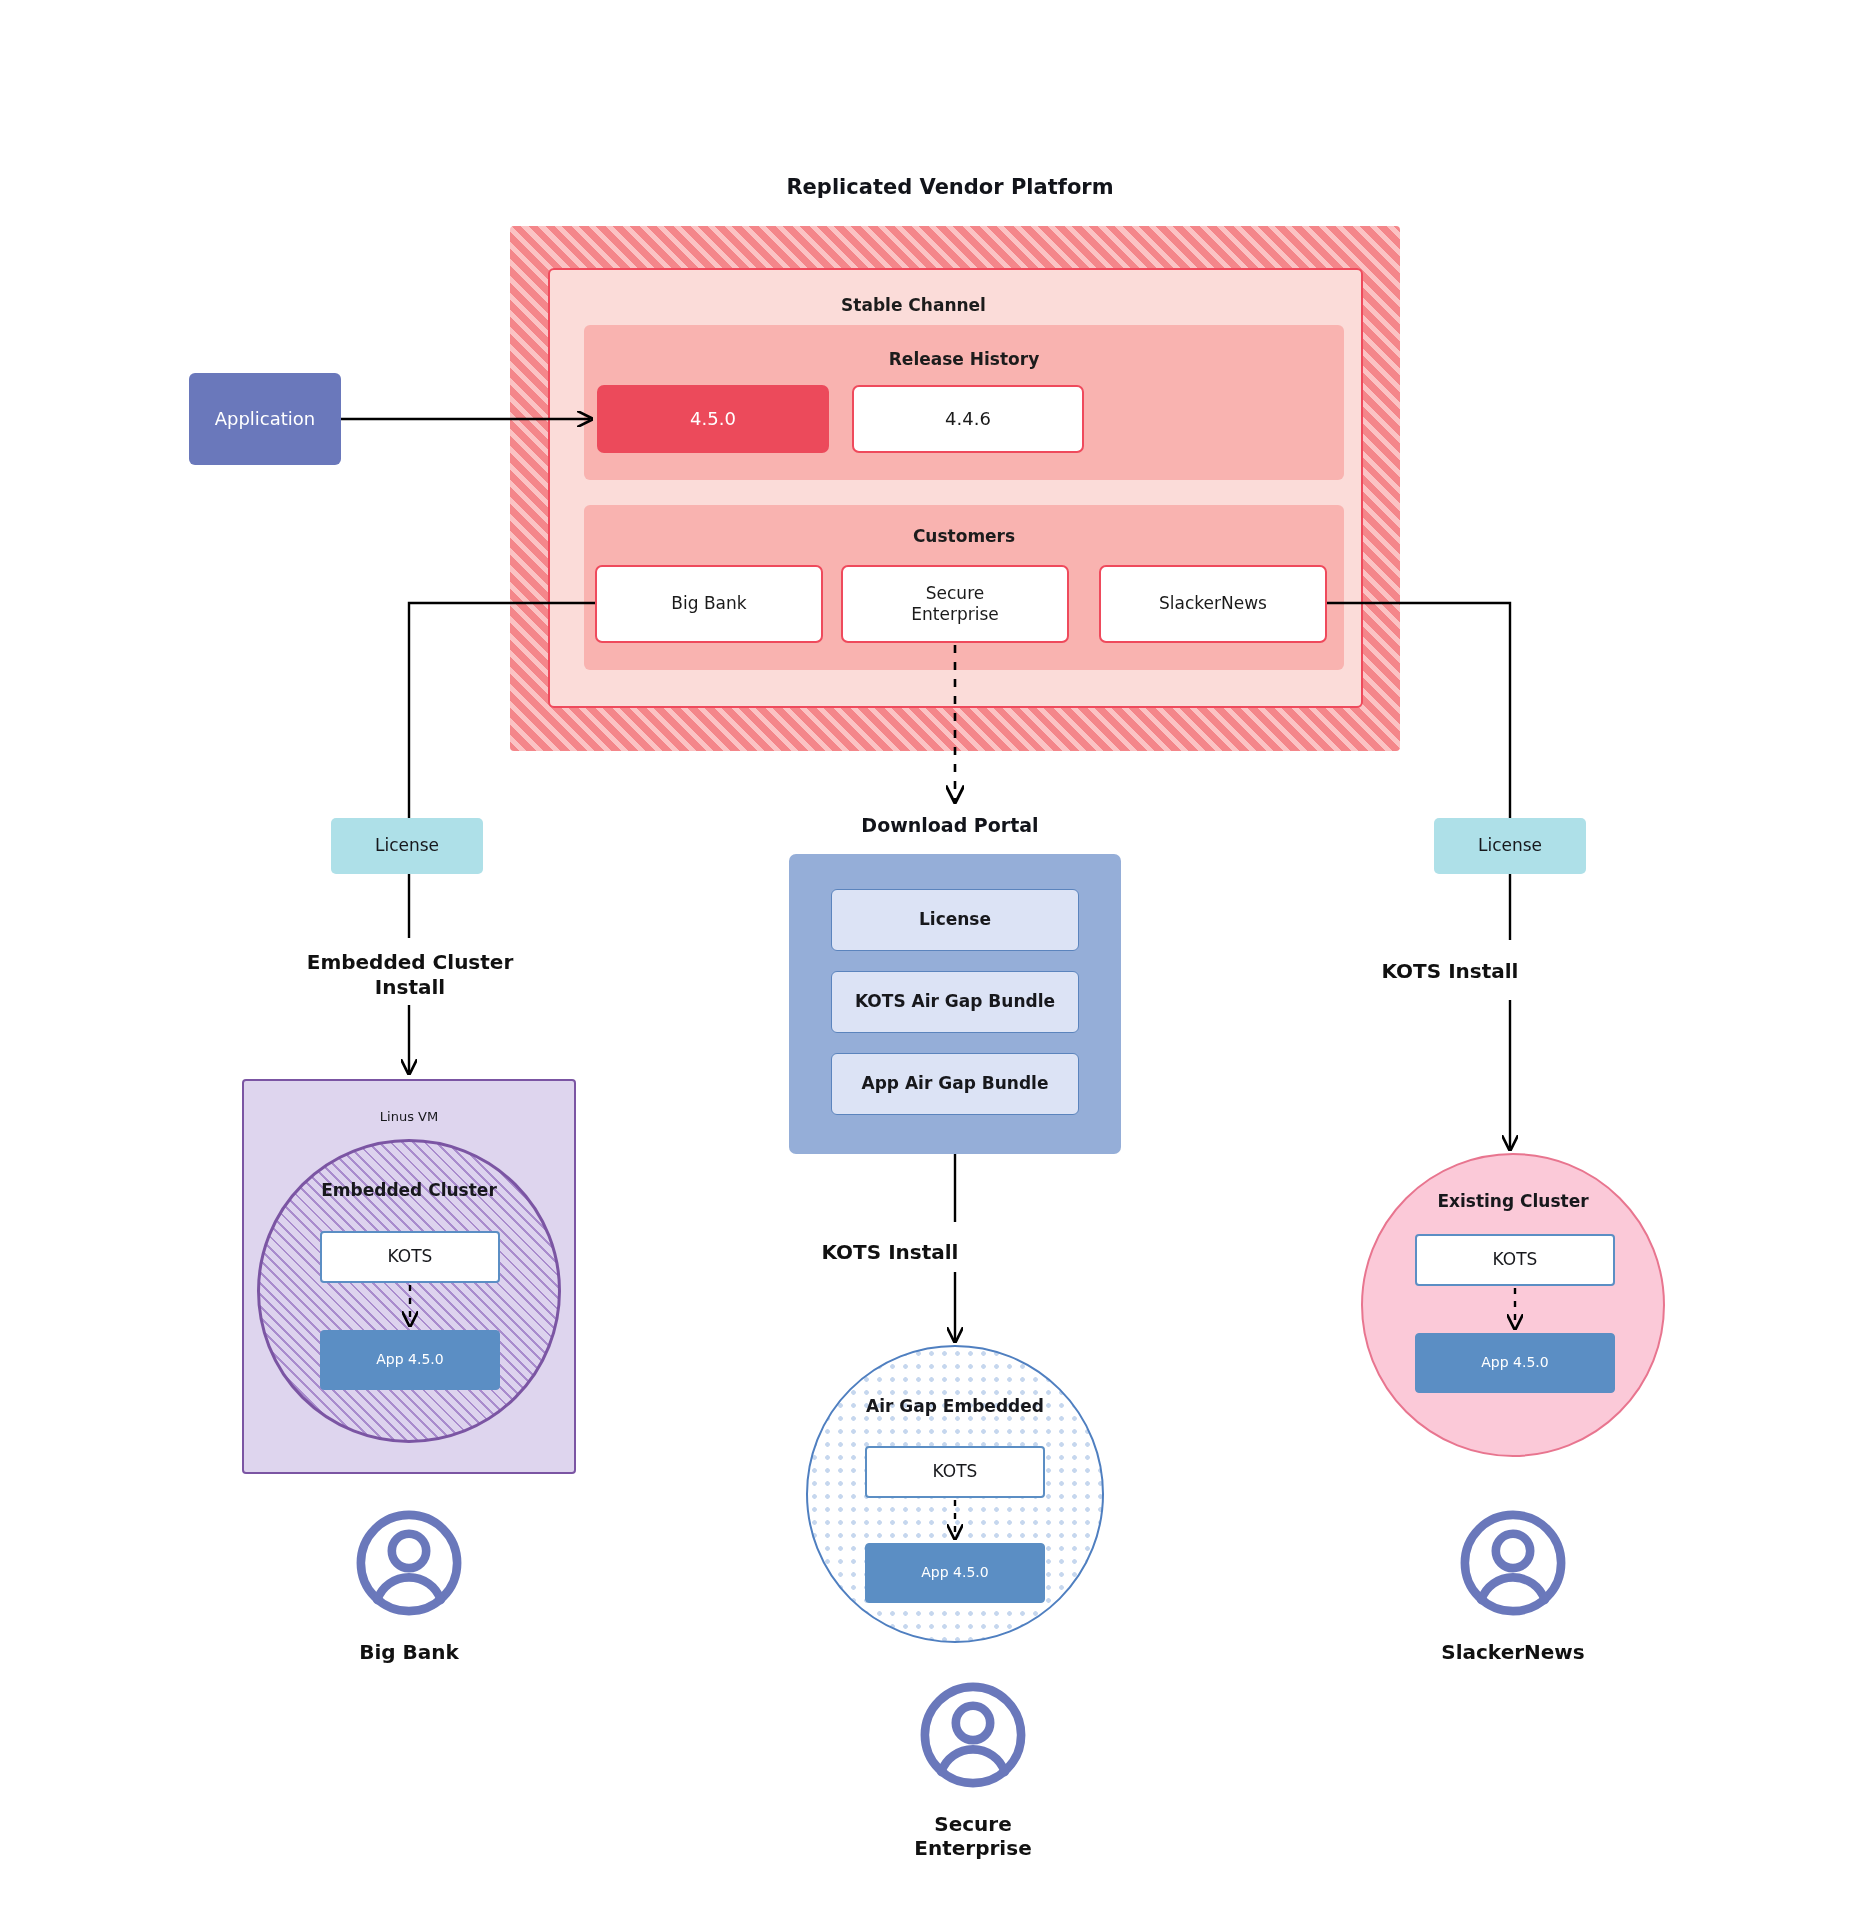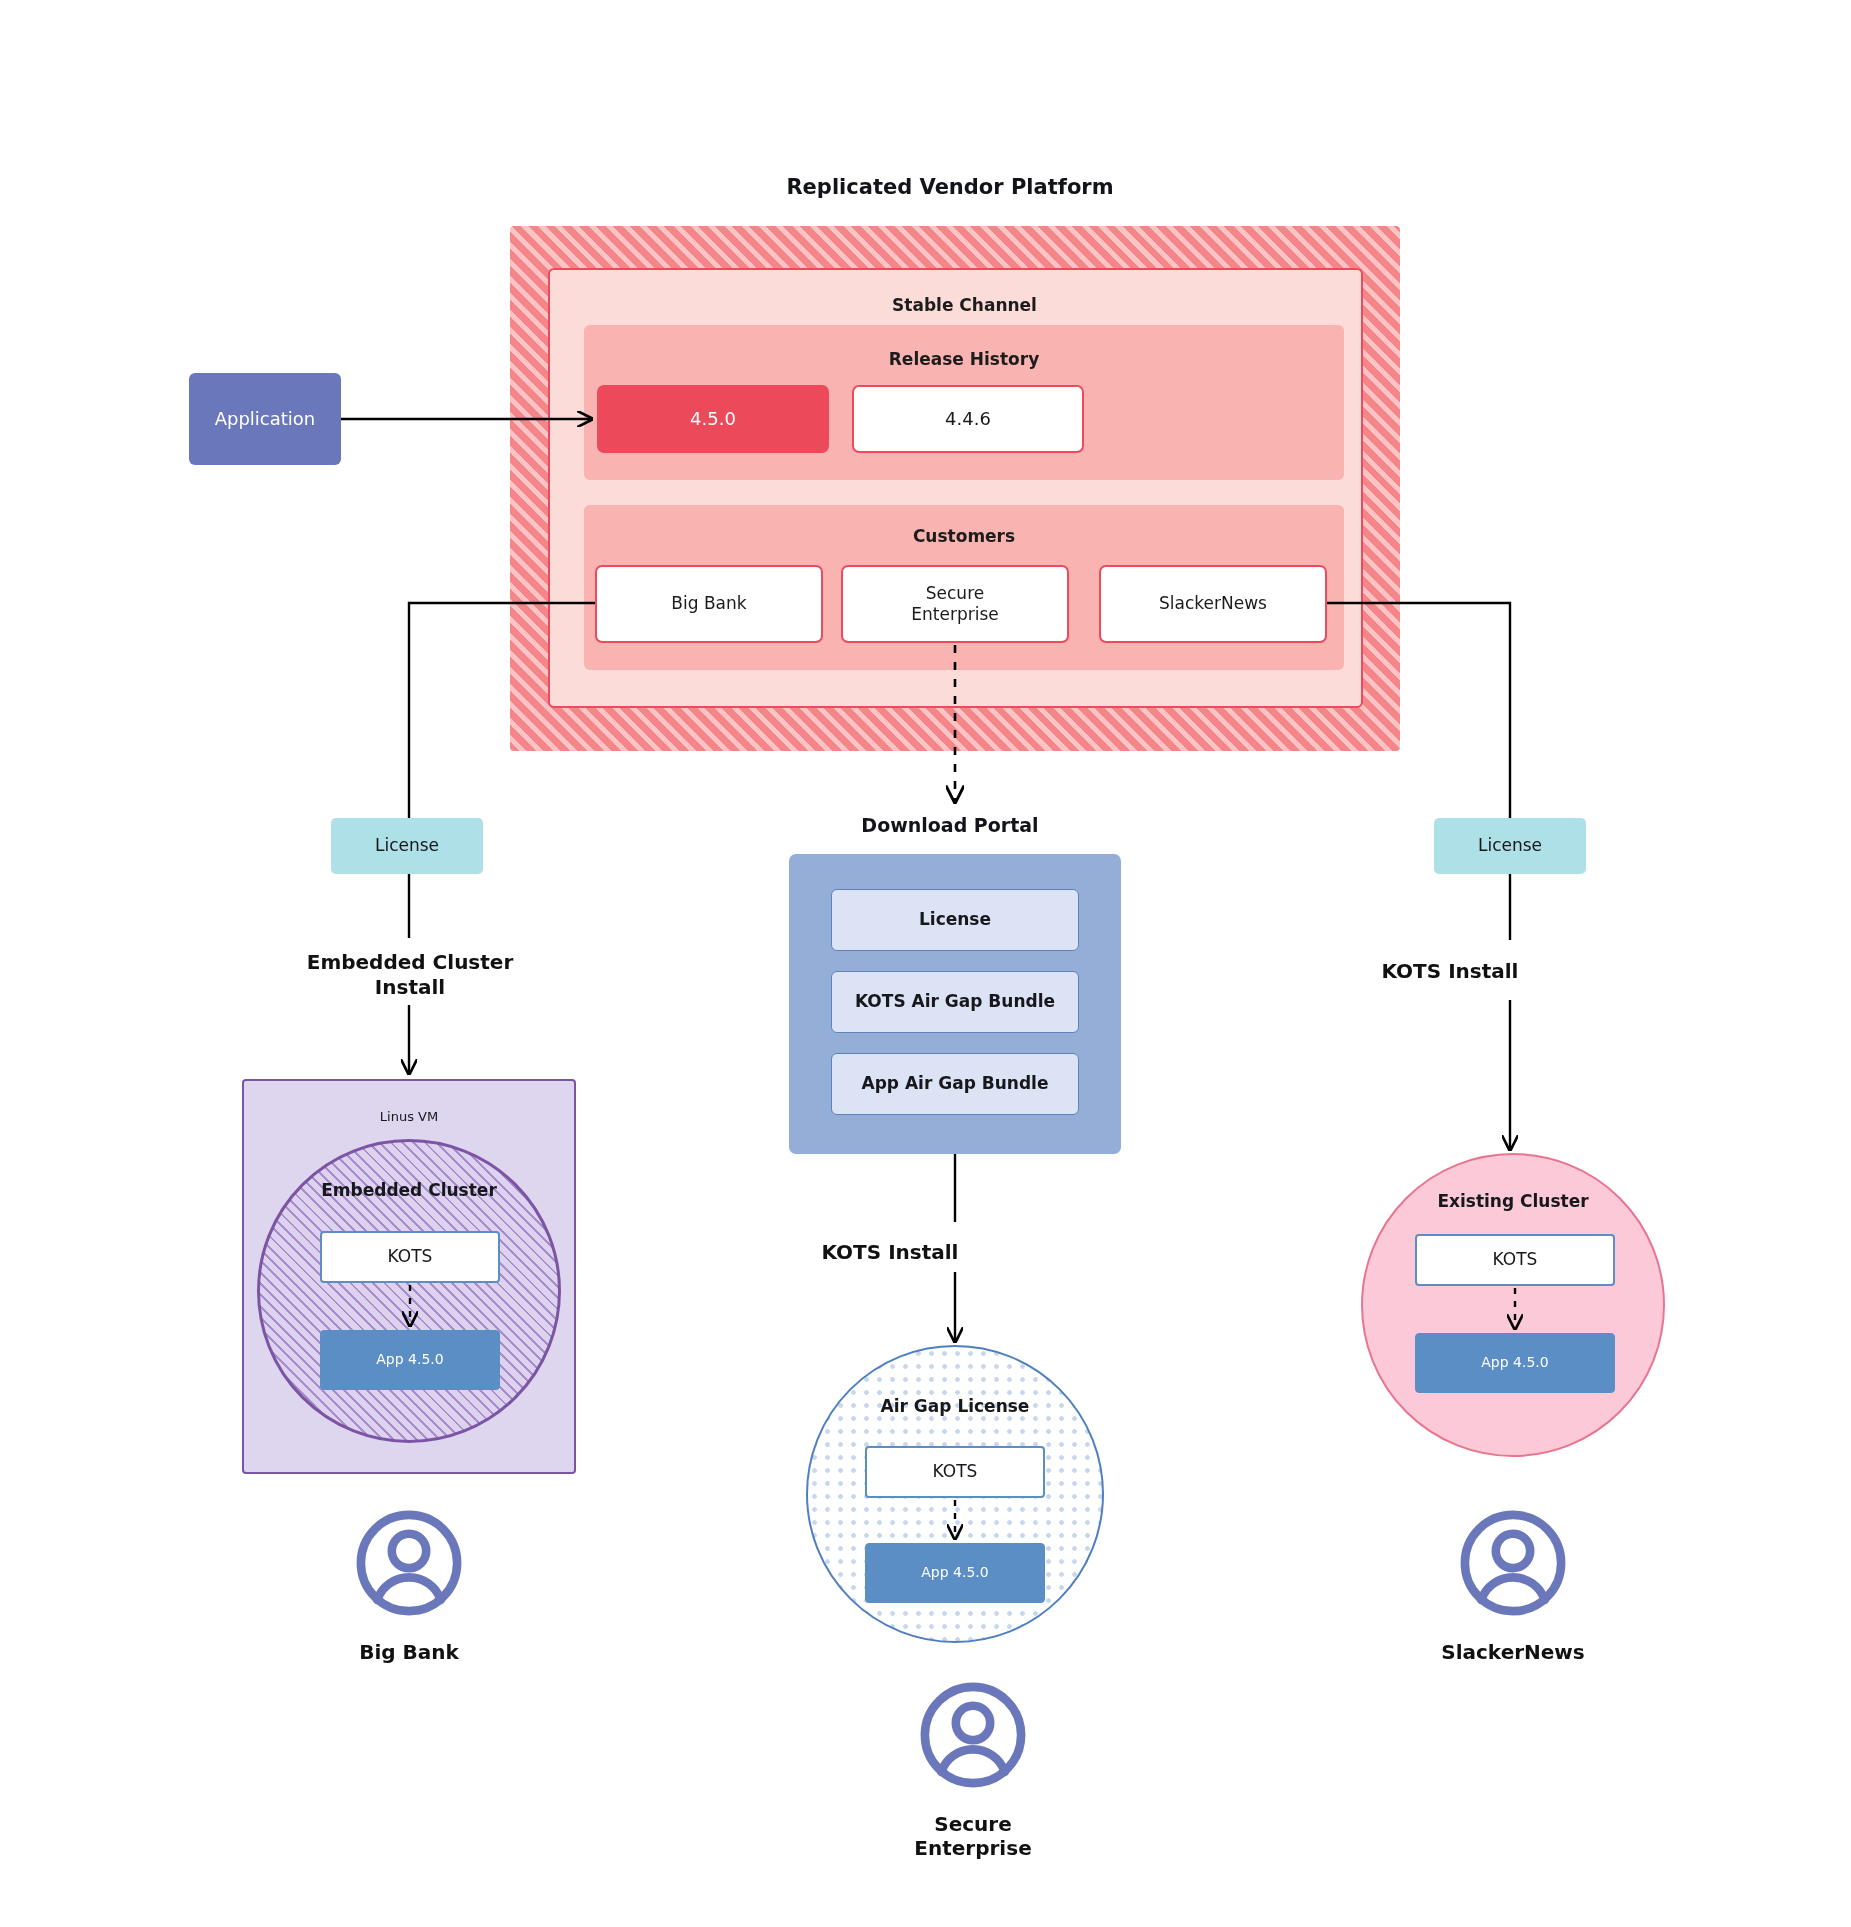--- a/index.html
+++ b/index.html
@@ -150,21 +150,21 @@
   #edges{position:absolute;left:0;top:0;width:1851px;height:1927px;pointer-events:none;}
 </style>
 </head>
 <body>
 
 <div class="abs ctr title-lg" id="platform-title">Replicated Vendor Platform</div>
 
 <div class="abs" id="platform-outer"></div>
 
 <div class="abs" id="stable-channel"></div>
-<div class="abs ctr lbl-sec" style="left:572px;top:294px;width:785px;height:24px;">Stable Channel</div>
+<div class="abs ctr lbl-sec" style="left:521px;top:294px;width:785px;height:24px;">Stable Channel</div>
 
 <div class="abs" id="release-history"></div>
 <div class="abs ctr lbl-sec" style="left:584px;top:348px;width:760px;height:24px;">Release History</div>
 
 <div class="abs ctr release-card" id="release-450">4.5.0</div>
 <div class="abs ctr release-card" id="release-446">4.4.6</div>
 
 <div class="abs" id="customers-box"></div>
 <div class="abs ctr lbl-sec" style="left:584px;top:525px;width:760px;height:24px;">Customers</div>
 
@@ -190,21 +190,21 @@
 <div class="abs ctr lbl-flow" id="flow-kots-right">KOTS Install</div>
 
 <div class="abs" id="linux-vm"></div>
 <div class="abs ctr lbl-node" id="linux-vm-label">Linus VM</div>
 <div class="abs" id="embedded-cluster-circle"></div>
 <div class="abs ctr lbl-node-b" id="embedded-cluster-label">Embedded Cluster</div>
 <div class="abs ctr kots-box" id="ec-kots">KOTS</div>
 <div class="abs ctr app-box" id="ec-app">App 4.5.0</div>
 
 <div class="abs" id="airgap-circle"></div>
-<div class="abs ctr lbl-node-b" id="airgap-label">Air Gap License</div>
+<div class="abs ctr lbl-node-b" id="airgap-label">Air Gap Embedded</div>
 <div class="abs ctr kots-box" id="ag-kots">KOTS</div>
 <div class="abs ctr app-box" id="ag-app">App 4.5.0</div>
 
 <div class="abs" id="existing-circle"></div>
 <div class="abs ctr lbl-node-b" id="existing-label">Existing Cluster</div>
 <div class="abs ctr kots-box" id="ex-kots">KOTS</div>
 <div class="abs ctr app-box" id="ex-app">App 4.5.0</div>
 
 <div class="abs person-wrap" id="person-bigbank">
   <svg class="person-icon" viewBox="0 0 64 64">

